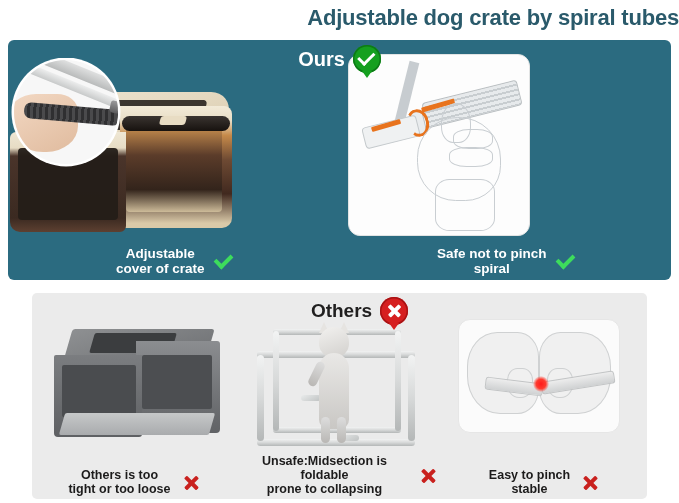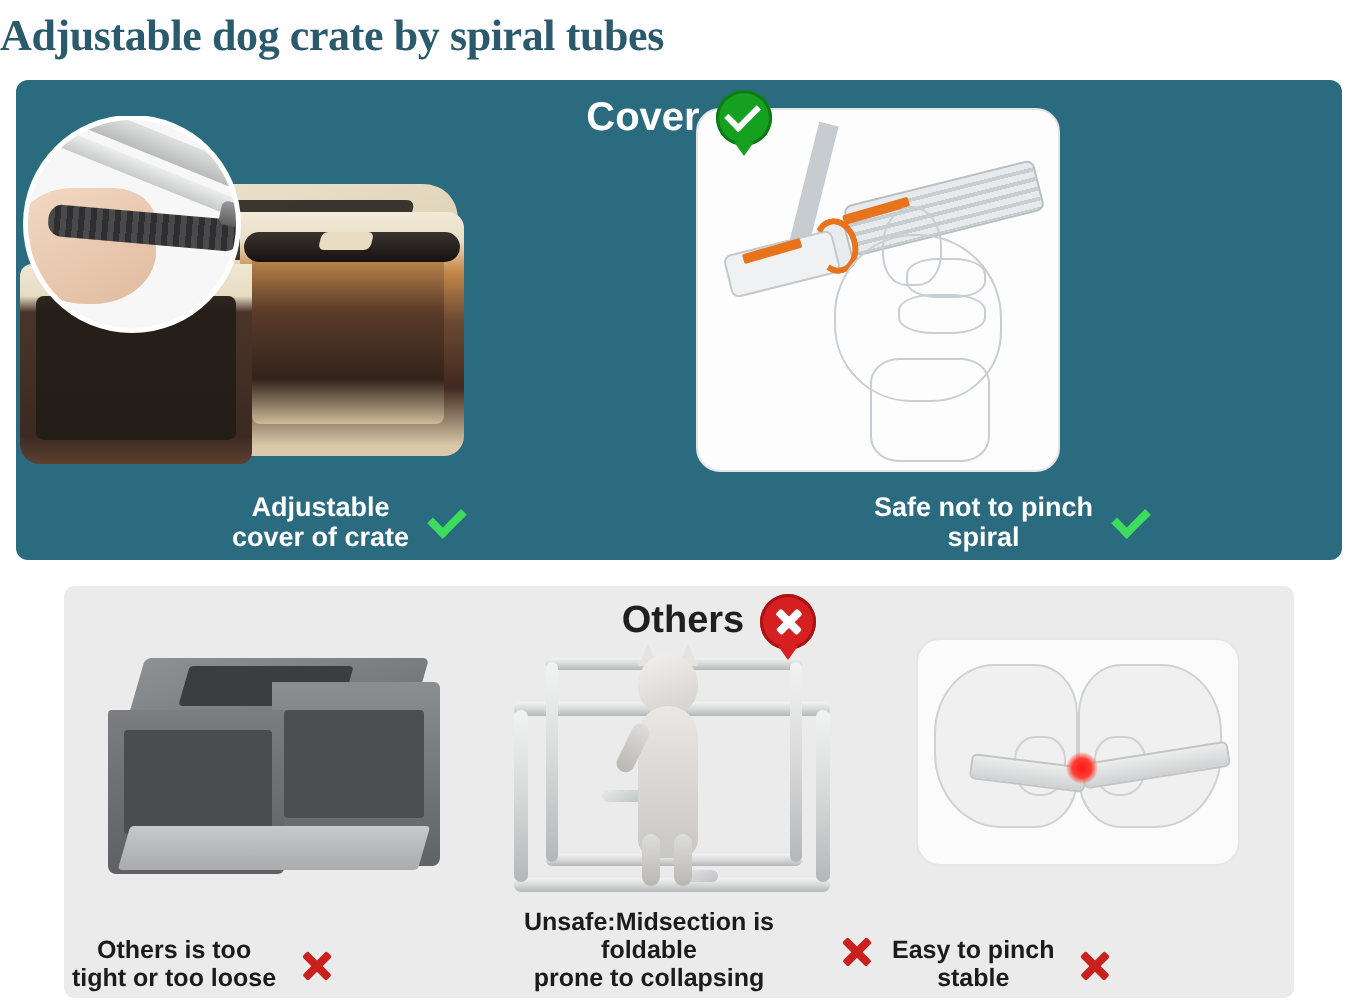--- a/index.html
+++ b/index.html
@@ -7,21 +7,21 @@
     width: 679px; height: 503px;
     background: #ffffff;
     font-family: "Liberation Sans", sans-serif;
     overflow: hidden;
   }
   .page { position: relative; width: 679px; height: 503px; background: #fff; }
 
   
   .title-bar {
     height: 36px;
-    display: flex; align-items: center; justify-content: flex-start; font-family: Liberation Serif, serif;
+    display: flex; align-items: center; justify-content: flex-end;
   }
   .title-text {
     font-size: 22px; font-weight: bold; letter-spacing: -0.2px;
     color: #2a5a6b; white-space: nowrap;
   }
 
   
   .ours-panel {
     position: absolute; left: 8px; top: 40px;
     width: 663px; height: 240px;
@@ -284,21 +284,21 @@
     border: 1.2px solid #c2c4c5; border-radius: 3px;
   }
   .red-spark {
     position: absolute; width: 16px; height: 16px;
     background: radial-gradient(circle,#ff1a1a 0%, #ff3b2f 42%, rgba(255,60,40,0) 72%);
     border-radius: 50%;
   }
 
   .cap-others {
     position: absolute; bottom: 3px; left: 0; width: 100%;
-    display: flex; align-items: center; justify-content: flex-start; gap: 11px;
+    display: flex; align-items: center; justify-content: center; gap: 11px;
     padding: 0 4px;
   }
   .cap-others .cap-text {
     color: #1c1b1b; font-size: 12.5px; font-weight: bold; line-height: 1.12;
     text-align: center; white-space: pre-line;
   }
   .x-mark { width: 19px; height: 19px; position: relative; flex: 0 0 auto; }
   .x-mark::before, .x-mark::after {
     content: ""; position: absolute; left: 1px; top: 8px;
     width: 17px; height: 3.8px; background: #c9211e; border-radius: 1px;
@@ -311,21 +311,21 @@
 
 <div class="page">
 
   <div class="title-bar">
     <div class="title-text">Adjustable dog crate by spiral tubes</div>
   </div>
 
   <div class="ours-panel">
 
     <div class="ours-header">
-      <span class="ours-label">Cover</span>
+      <span class="ours-label">Ours</span>
       <span class="badge ok">
         <span class="pin-tail ok"></span>
       </span>
     </div>
 
     <div class="ours-cols">
 
       <div class="ours-col">
         <div class="crate-photo">
           <div class="crate-body">

